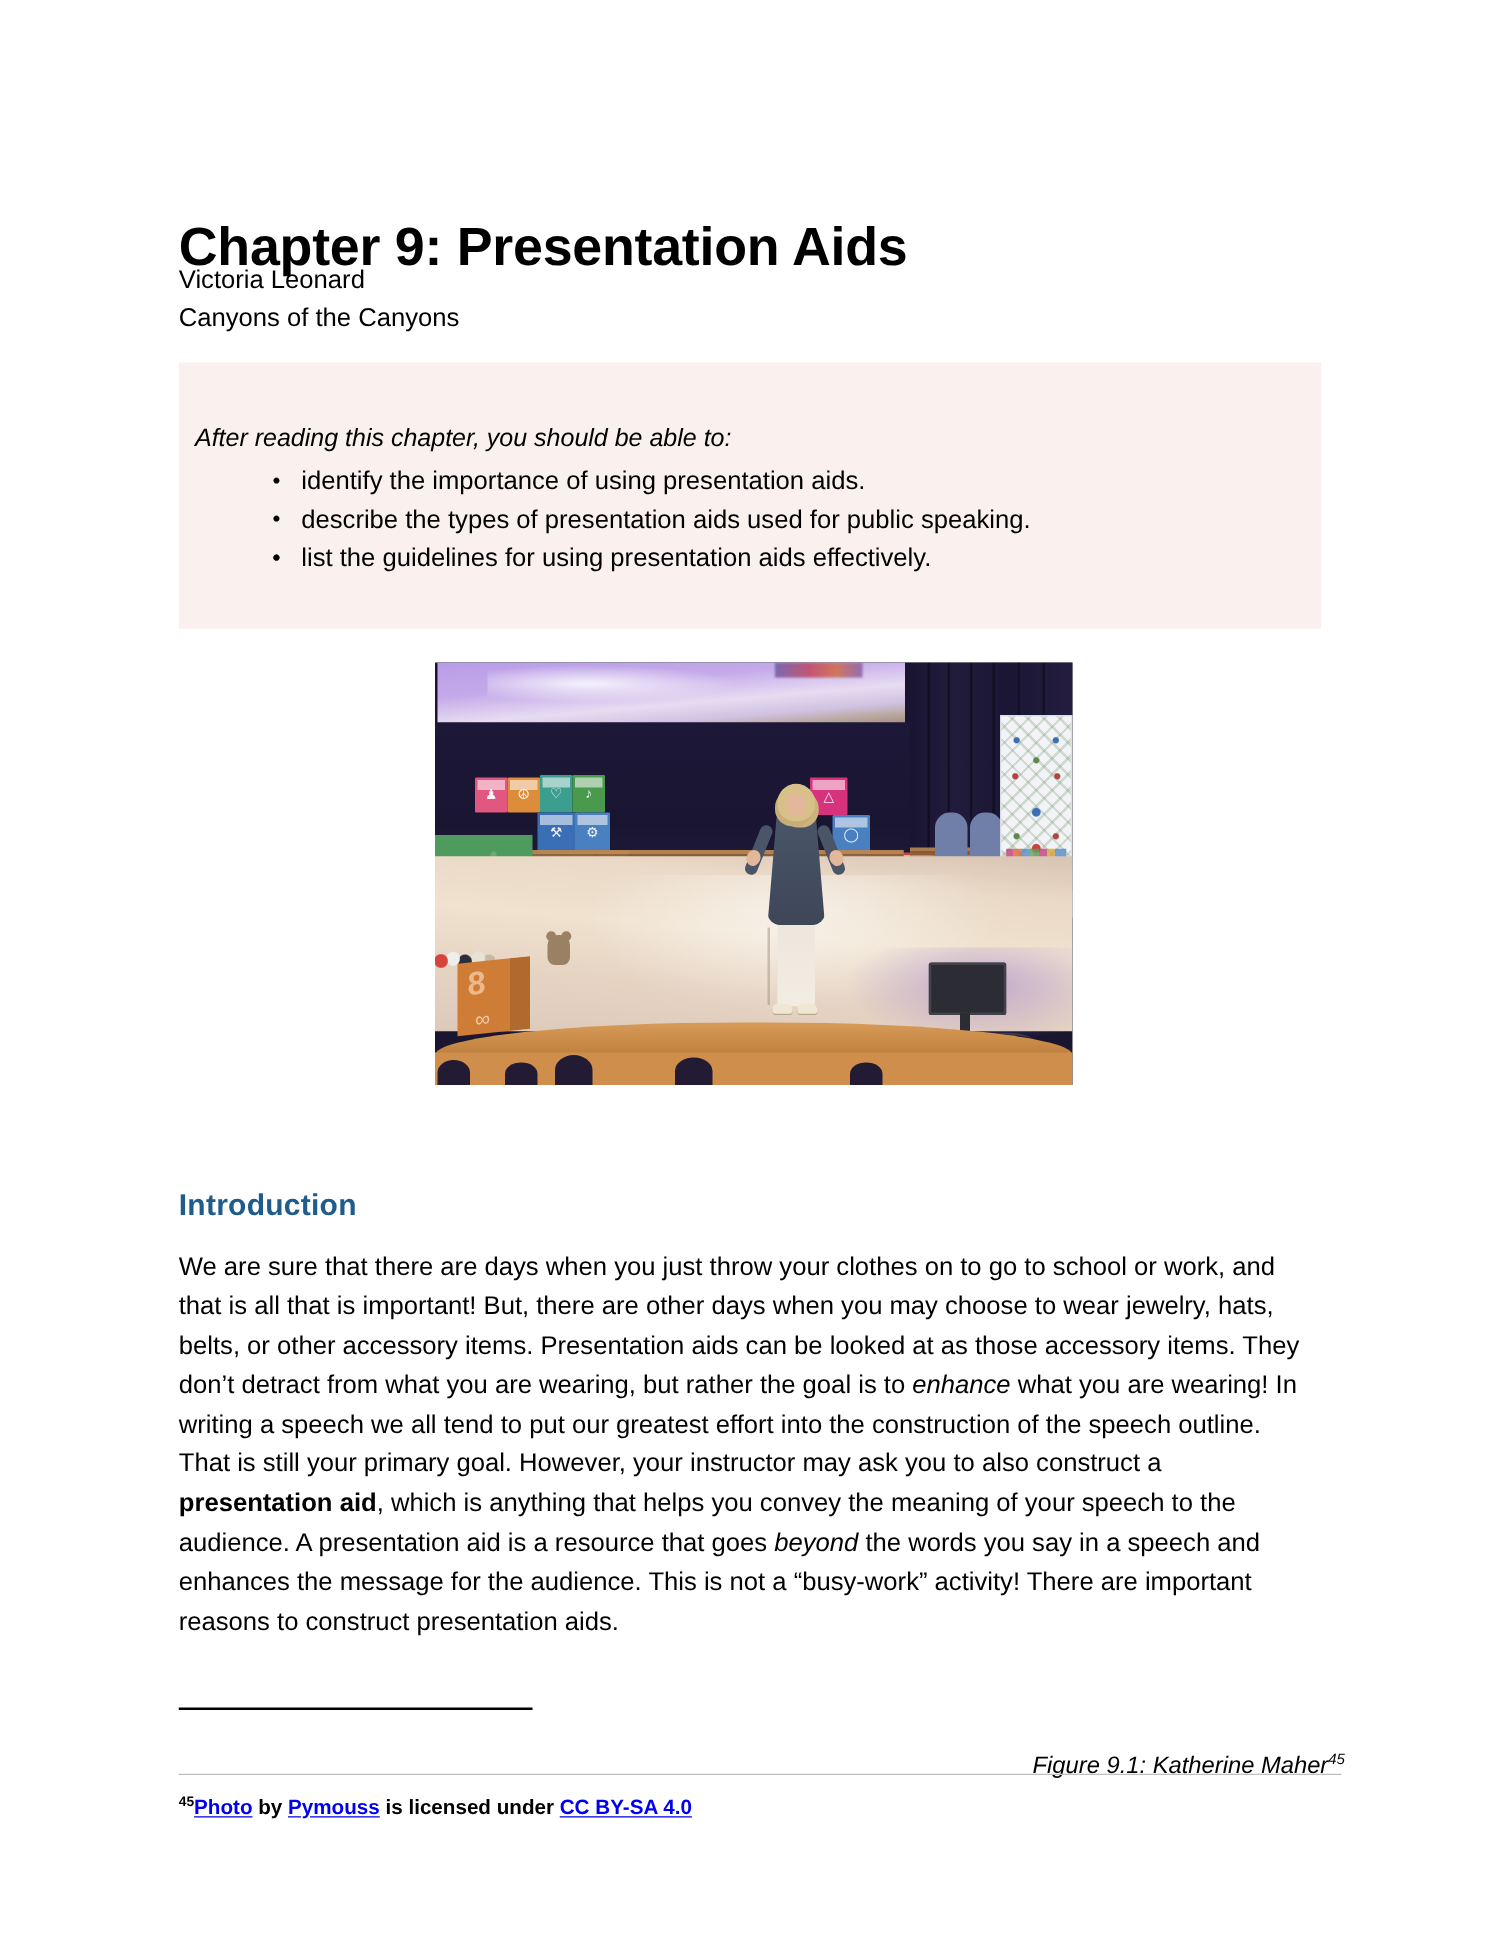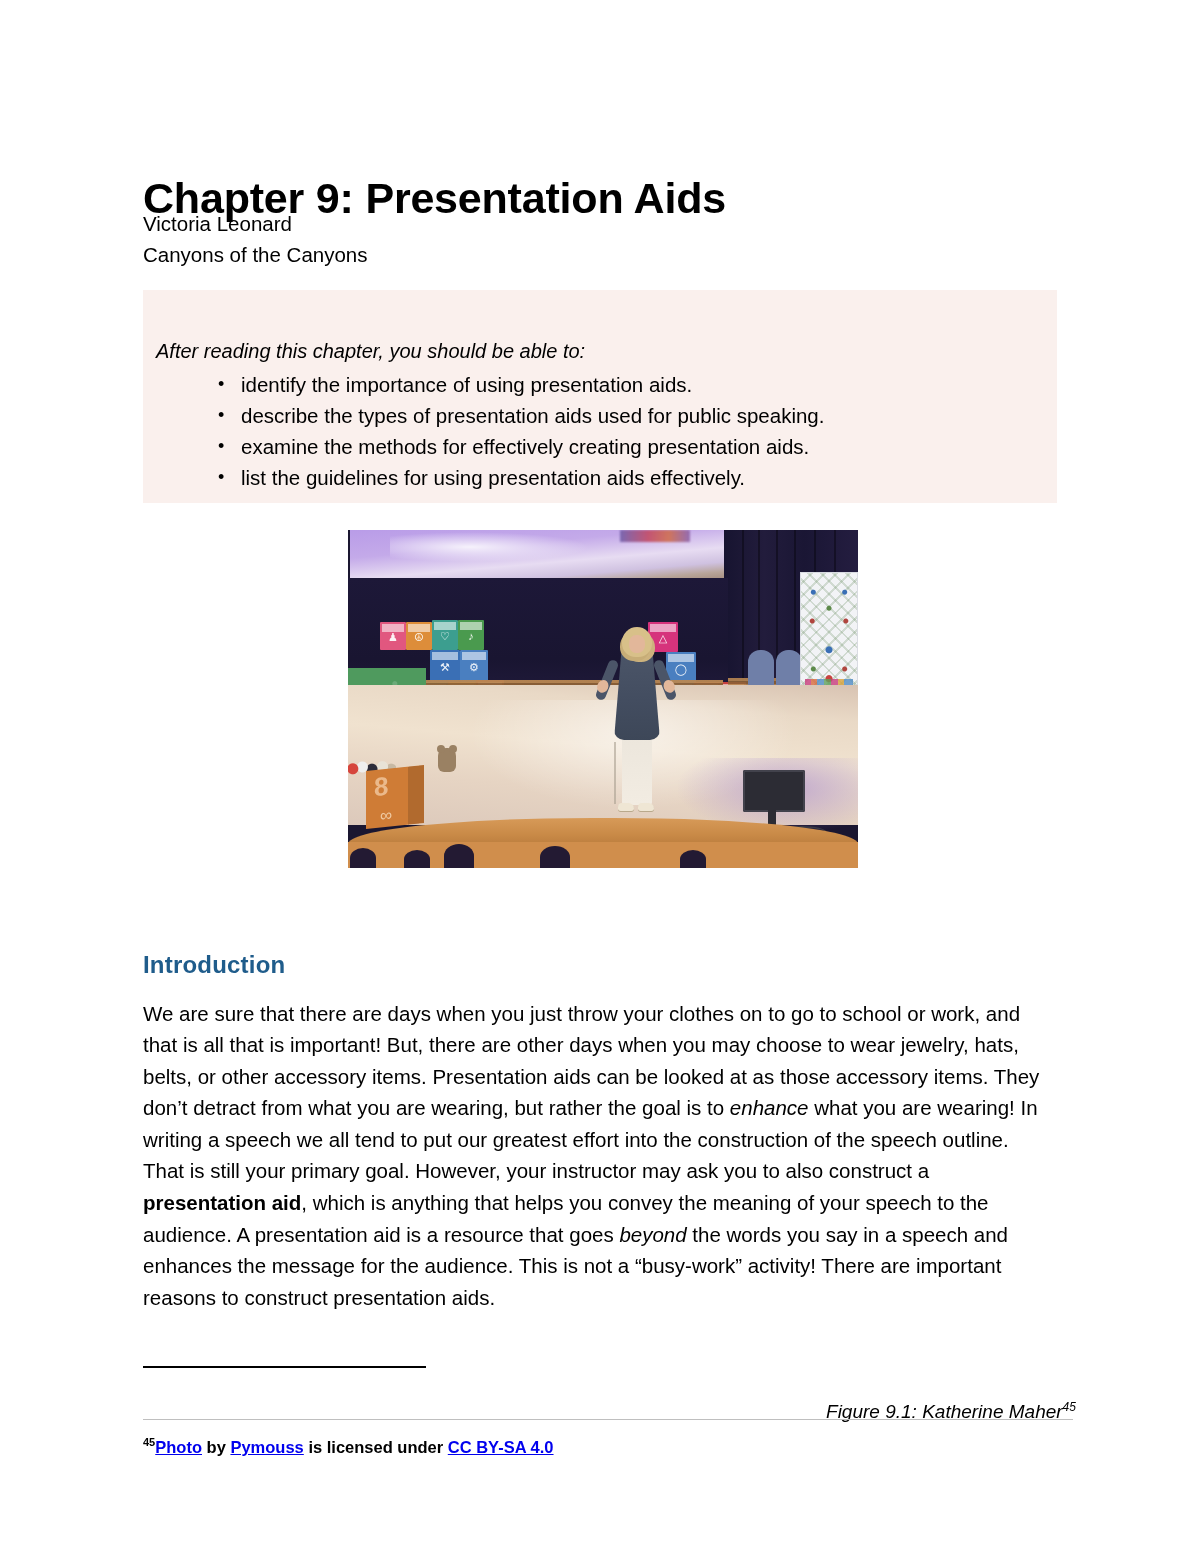--- a/index.html
+++ b/index.html
@@ -531,21 +531,20 @@
       <li class="lo-item">
         <span class="lo-bullet">•</span>
         <span>identify the importance of using presentation aids.</span>
       </li>
       <li class="lo-item">
         <span class="lo-bullet">•</span>
         <span>describe the types of presentation aids used for public speaking.</span>
       </li>
       <li class="lo-item">
         <span class="lo-bullet">•</span>
-        <span>examine the methods for effectively creating presentation aids.</span>
       </li>
       <li class="lo-item">
         <span class="lo-bullet">•</span>
         <span>list the guidelines for using presentation aids effectively.</span>
       </li>
     </ul>
   </section>
 
   <figure class="figure-wrap" style="margin:0;">
     <div class="photo">

